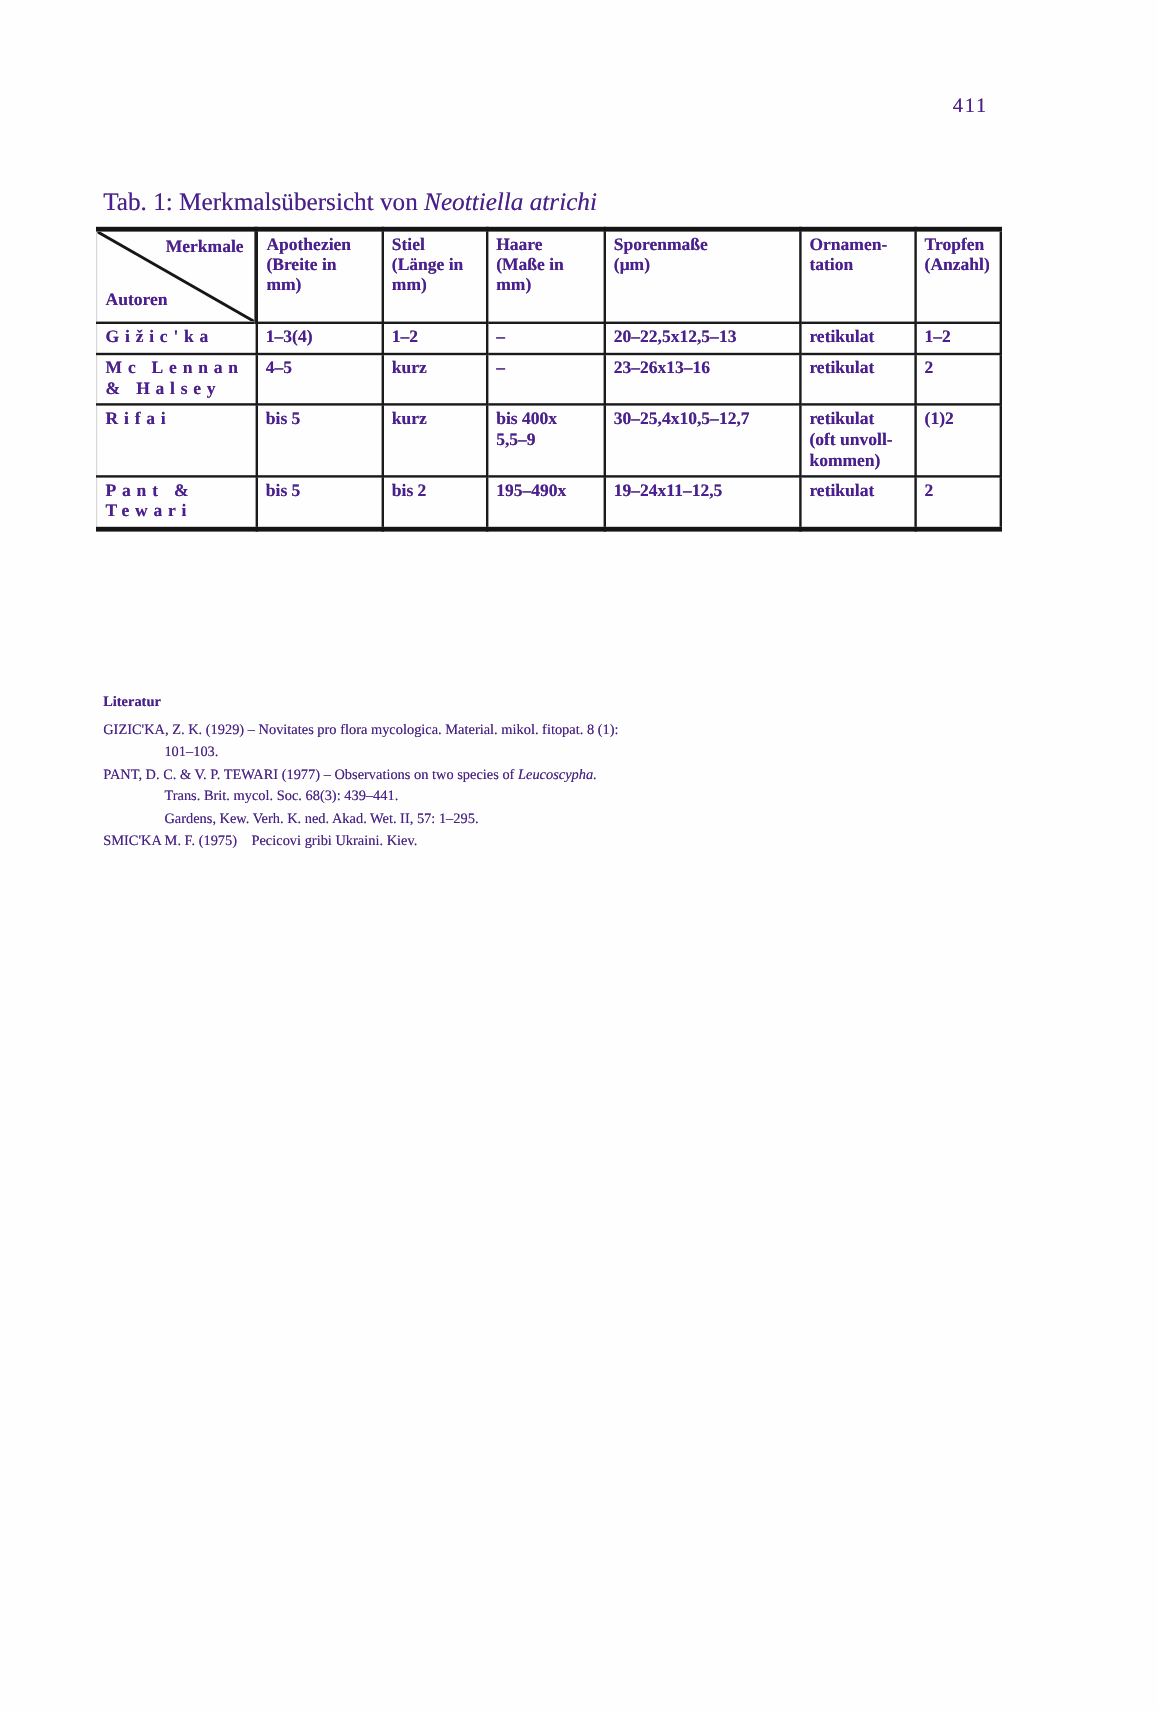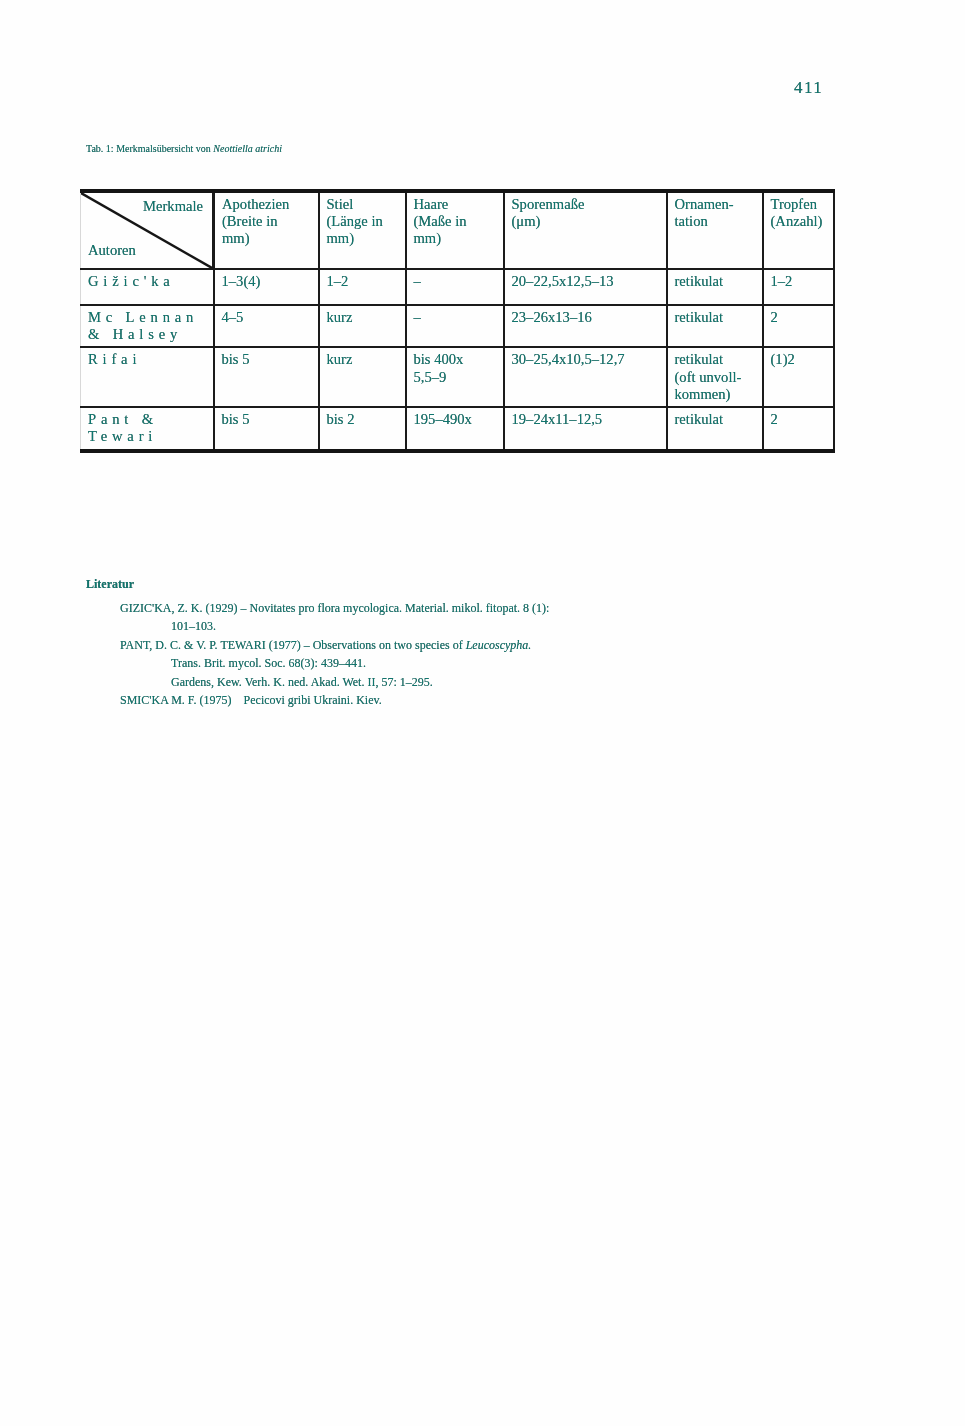--- a/index.html
+++ b/index.html
@@ -1,53 +1,53 @@
 <!DOCTYPE html>
 <html><head>
 <meta charset="utf-8">
 <style>
   html,body{margin:0;padding:0;background:#e8e8e8;}
   .page{
     position:relative;width:965px;height:1426px;background:#fefefe;
-    font-family:"Liberation Serif","DejaVu Serif",serif;color:#0f766e;
+    font-family:"Liberation Serif","DejaVu Serif",serif;color:#4c1d95;
     overflow:hidden;margin:0 auto;
     text-shadow:0 0 .5px rgba(25,25,25,.6);
   }
   .page-number{position:absolute;left:794px;top:78px;font-size:17px;letter-spacing:1.5px;}
-  .caption{position:absolute;left:86px;top:143px;font-size:10px;}
+  .caption{position:absolute;left:86px;top:156px;font-size:21px;}
   .it{font-style:italic;}
 
   table.tbl{
     position:absolute;left:80px;top:189px;border-collapse:collapse;table-layout:fixed;
     font-size:14.6px;line-height:1.18;
     border-top:4px solid #141414;border-bottom:4px solid #141414;
   }
   .tbl th,.tbl td{
     border:2px solid #1a1a1a;border-left-width:1px;
     padding:3px 6px 3px 7px;vertical-align:top;text-align:left;
-    font-weight:normal;white-space:pre-line;overflow:hidden;
+    font-weight:bold;white-space:pre-line;overflow:hidden;
   }
   .tbl th:first-child,.tbl td:first-child{border-left:1px solid #d8d8d8;}
   .tbl thead th:first-child{border-right-width:3px;}
   .tbl thead tr{height:78px;}
-  .tbl tbody tr:nth-child(1){height:36px;}
+  .tbl tbody tr:nth-child(1){height:26px;}
   .tbl tbody tr:nth-child(2){height:42px;}
   .tbl tbody tr:nth-child(3){height:56px;}
   .tbl tbody tr:nth-child(4){height:42px;}
   .tbl tbody tr:nth-child(5){height:70px;}
   .corner{position:relative;padding:0;}
   .corner svg{position:absolute;left:0;top:0;width:100%;height:100%;display:block;}
   .corner .merk{position:absolute;top:5px;right:9px;}
   .corner .aut{position:absolute;bottom:9px;left:7px;}
   td.author{white-space:pre-line;}
   td.author.spaced{letter-spacing:.33em;}
 
   .lit{position:absolute;left:86px;top:577px;width:726px;font-size:12px;}
   .lit-head{font-weight:bold;margin:0 0 7px 0;}
-  .ref-line{white-space:pre-wrap;line-height:18.4px;margin-left:34px;}
+  .ref-line{white-space:pre-wrap;line-height:18.4px;}
   .ref-line.cont{padding-left:51px;}
 </style>
 </head>
 <body>
 
 <div class="page">
 
   <div class="page-number">411</div>
 
   <div class="caption" id="caption"><span>Tab. 1: Merkmalsübersicht von </span><span class="it">Neottiella atrichi</span></div>

